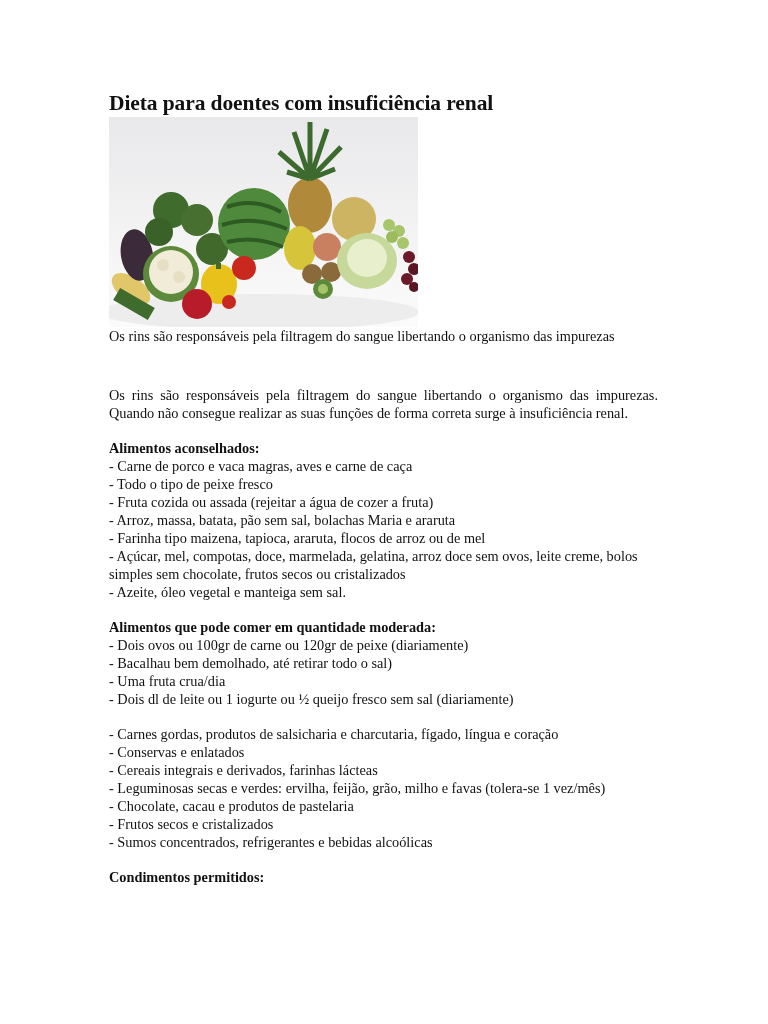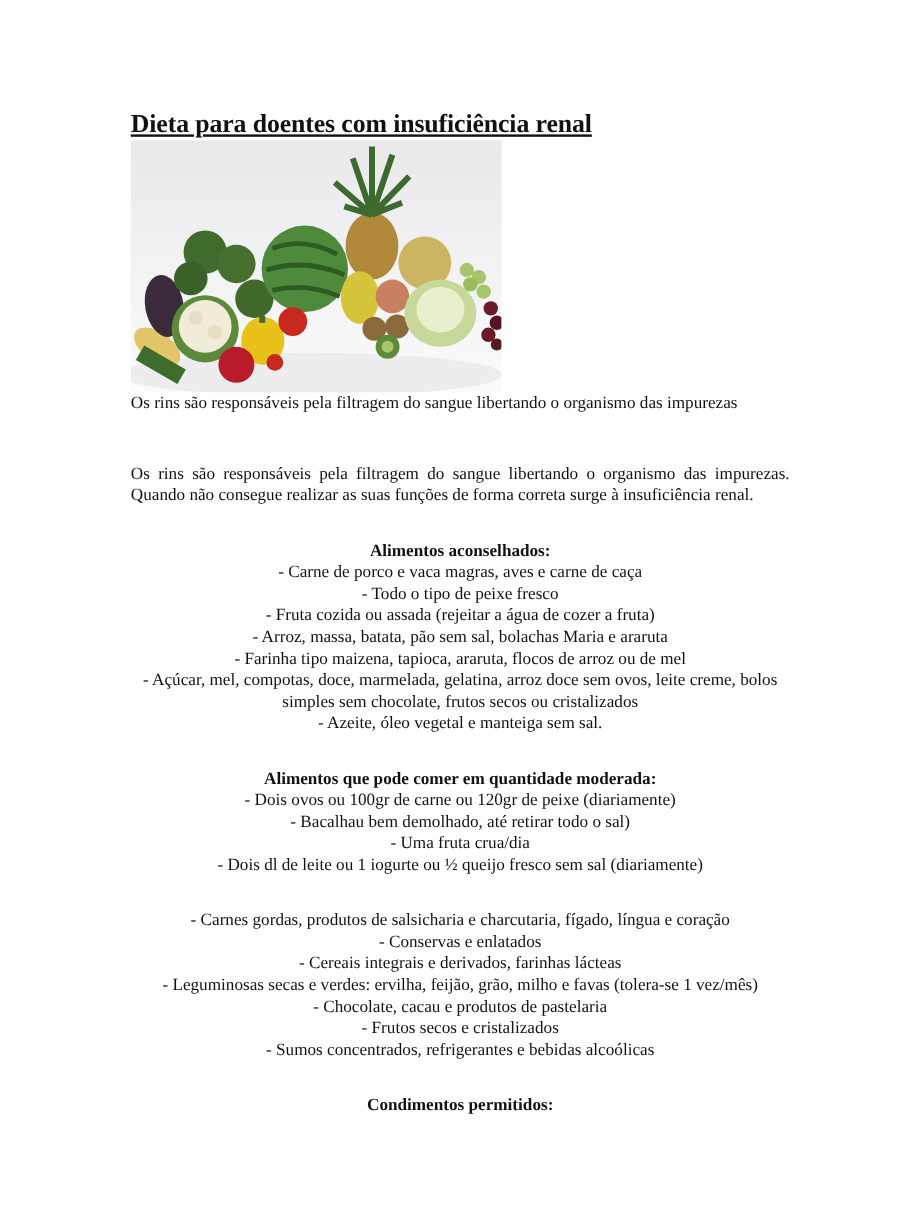--- a/index.html
+++ b/index.html
@@ -1,22 +1,22 @@
 <!DOCTYPE html>
 <html><head>
   <meta charset="utf-8">
   <style>
     html, body { margin: 0; padding: 0; background: #ffffff; }
     body { width: 768px; height: 1024px; overflow: hidden; position: relative; font-family: "Liberation Serif", "DejaVu Serif", serif; color: #111; }
     .page { position: absolute; left: 109px; top: 90px; width: 549px; }
-    h1.title { font-size: 21.5px; font-weight: bold; margin: 0; line-height: 27px; letter-spacing: -0.1px; text-decoration: underline; }
+    h1.title { font-size: 21.5px; font-weight: bold; margin: 0; line-height: 27px; letter-spacing: -0.1px; }
     .figure { width: 309px; height: 210px; position: relative; overflow: hidden; background: linear-gradient(180deg, #e9e8ea 0%, #f4f3f4 55%, #fbfbfb 100%); }
     .caption { font-size: 14.3px; line-height: 18px; margin-top: 0px; white-space: nowrap; }
     .para { font-size: 14.3px; line-height: 18px; text-align: justify; margin-top: 41px; }
-    .section { margin-top: 28px; font-size: 14.3px; line-height: 18px; text-align: center; }
+    .section { margin-top: 17px; font-size: 14.3px; line-height: 18px; }
     .section .heading { font-weight: bold; }
     .section .item { display: block; }
   </style>
 </head>
 <body>
 
 <div class="page">
   <h1 class="title">Dieta para doentes com insuficiência renal</h1>
 
   <div class="figure">

